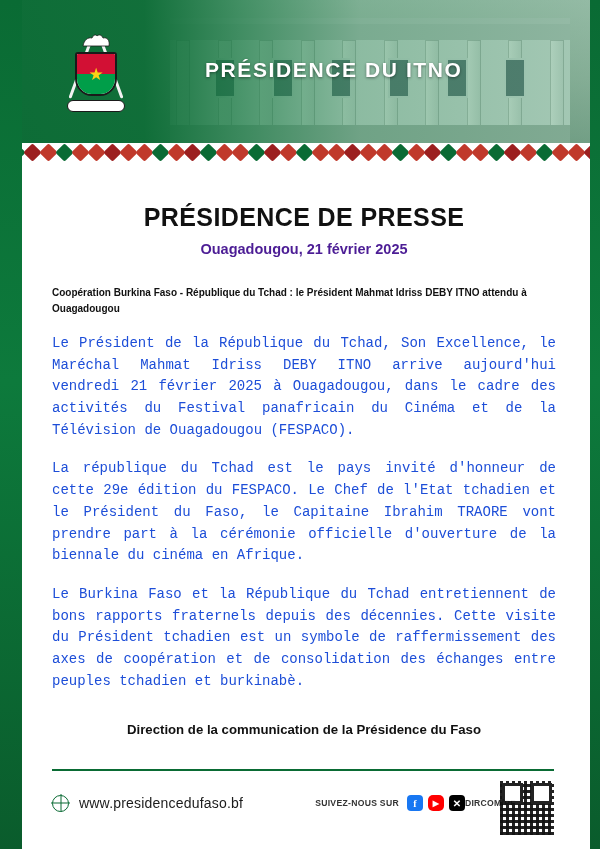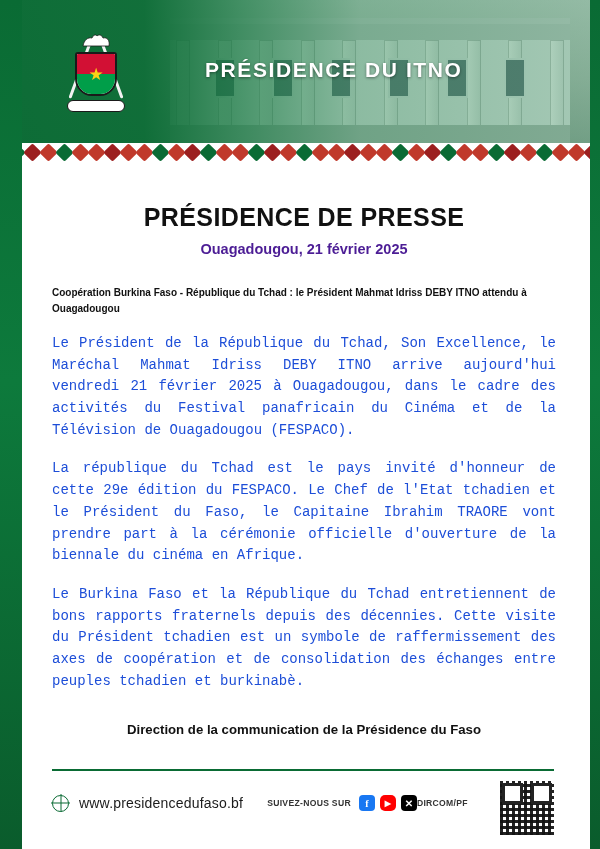--- a/index.html
+++ b/index.html
@@ -225,21 +225,21 @@
   .globe:after {
     content:""; position:absolute; top:50%; left:-1.6px; right:-1.6px;
     height:0; border-top: 1.6px solid #0a6b34; transform: translateY(-50%);
   }
   .site {
     font-size: 14px;
     color: #1b1b1b;
     letter-spacing: 0.2px;
   }
   .follow {
-    margin-left: 24px;
+    margin-left: 72px;
     font-size: 8.6px;
     font-weight: bold;
     color: #333;
     letter-spacing: 0.3px;
   }
   .socials { display:flex; align-items:center; margin-left: 8px; gap: 5px; }
   .si {
     width: 16px; height: 16px; border-radius: 4px;
     display:flex; align-items:center; justify-content:center;
     color:#fff; font-size: 10px; font-weight: bold;

